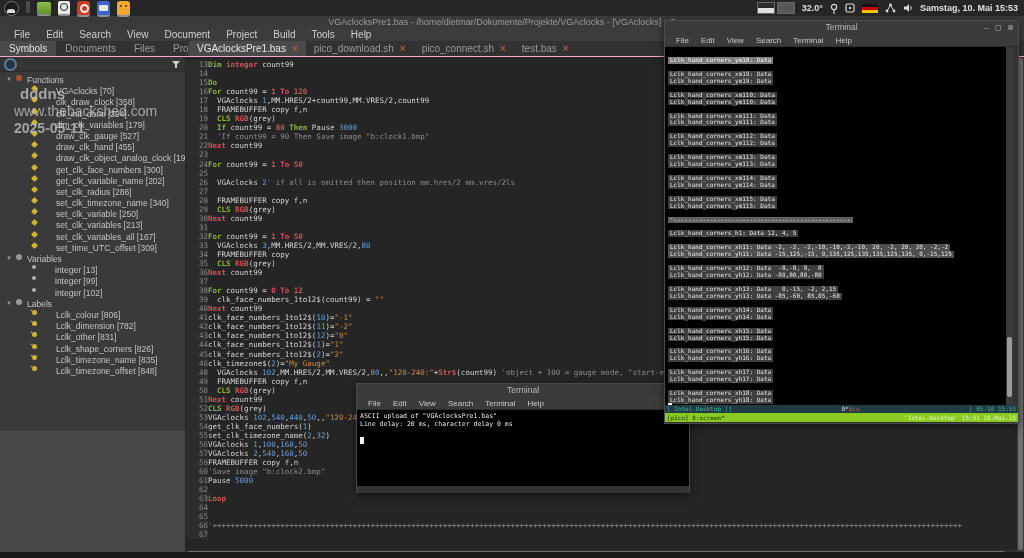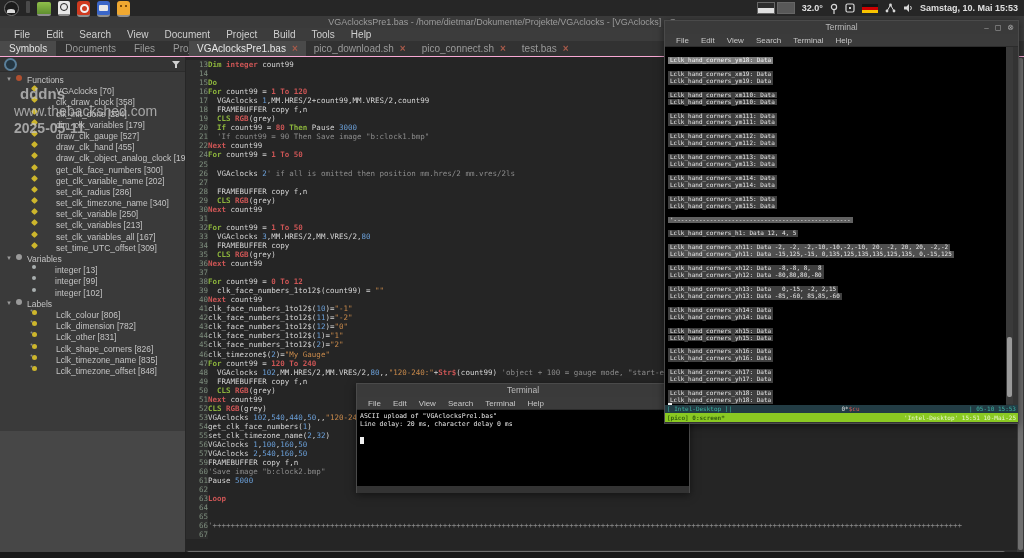--- a/index.html
+++ b/index.html
@@ -377,20 +377,24 @@
             </div>
             <div class="crow">
               <span class="ln">21</span>
               <span class="cl"><span class="t-c">  'If count99 = 90 Then Save image "b:clock1.bmp"</span></span>
             </div>
             <div class="crow">
               <span class="ln">22</span>
               <span class="cl"><span class="t-r">Next</span><span class="t-p"> count99</span></span>
             </div>
             <div class="crow">
+              <span class="ln">23</span>
+              <span class="cl"></span>
+            </div>
+            <div class="crow">
               <span class="ln">24</span>
               <span class="cl"><span class="t-k">For</span><span class="t-p"> count99 = </span><span class="t-r">1</span><span class="t-r"> To </span><span class="t-r">50</span></span>
             </div>
             <div class="crow">
               <span class="ln">25</span>
               <span class="cl"></span>
             </div>
             <div class="crow">
               <span class="ln">26</span>
               <span class="cl"><span class="t-p">  VGAclocks </span><span class="t-n">2</span><span class="t-c">' if all is omitted then position mm.hres/2 mm.vres/2ls</span></span>
@@ -467,24 +471,20 @@
               <span class="ln">44</span>
               <span class="cl"><span class="t-p">clk_face_numbers_1to12$(</span><span class="t-n">1</span><span class="t-p">)=</span><span class="t-s">"1"</span></span>
             </div>
             <div class="crow">
               <span class="ln">45</span>
               <span class="cl"><span class="t-p">clk_face_numbers_1to12$(</span><span class="t-n">2</span><span class="t-p">)=</span><span class="t-s">"2"</span></span>
             </div>
             <div class="crow">
               <span class="ln">46</span>
               <span class="cl"><span class="t-p">clk_timezone$(</span><span class="t-n">2</span><span class="t-p">)=</span><span class="t-s">"My Gauge"</span></span>
-            </div>
-            <div class="crow">
-              <span class="ln">47</span>
-              <span class="cl"><span class="t-k">For</span><span class="t-p"> count99 = </span><span class="t-r">120</span><span class="t-r"> To </span><span class="t-r">240</span></span>
             </div>
             <div class="crow">
               <span class="ln">48</span>
               <span class="cl"><span class="t-p">  VGAclocks </span><span class="t-n">102</span><span class="t-p">,MM.HRES/2,MM.VRES/2,</span><span class="t-n">80</span><span class="t-p">,,</span><span class="t-s">"120-240:"</span><span class="t-p">+</span><span class="t-r">Str$</span><span class="t-p">(count99) </span><span class="t-c">'object + 100 = gauge mode, "start-end:"</span></span>
             </div>
             <div class="crow">
               <span class="ln">49</span>
               <span class="cl"><span class="t-p">  FRAMEBUFFER copy f,n</span></span>
             </div>
             <div class="crow">

